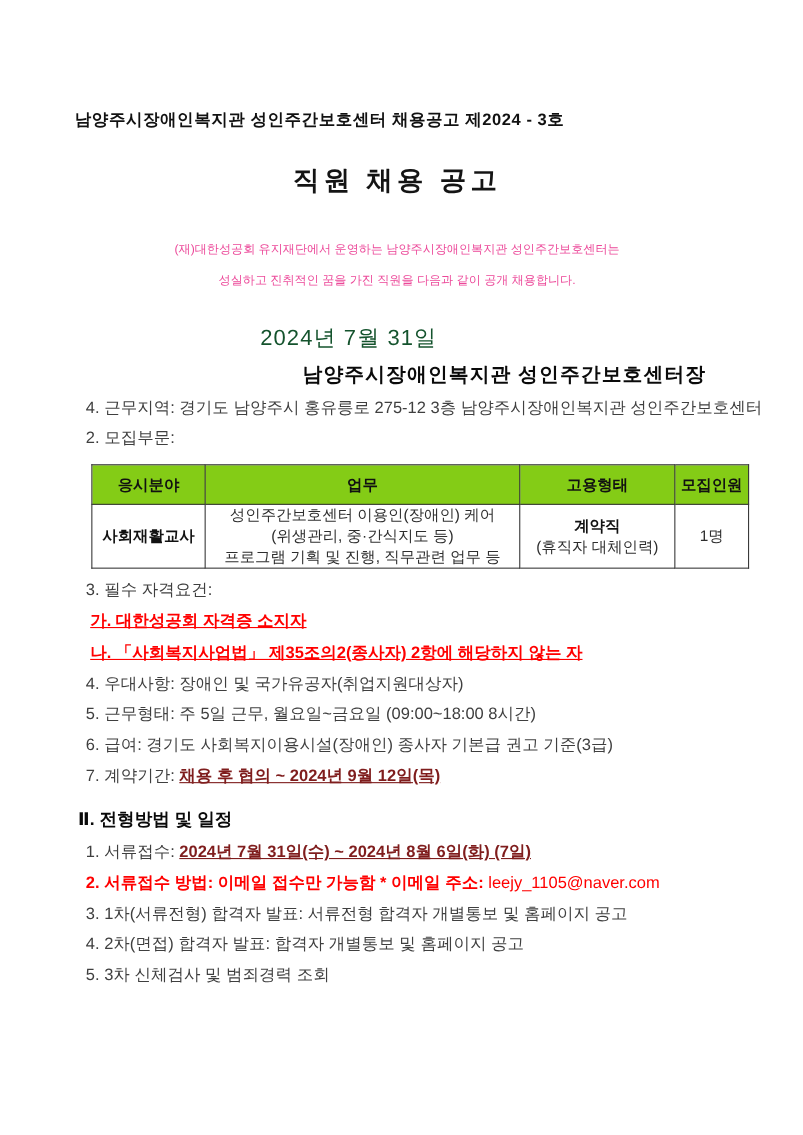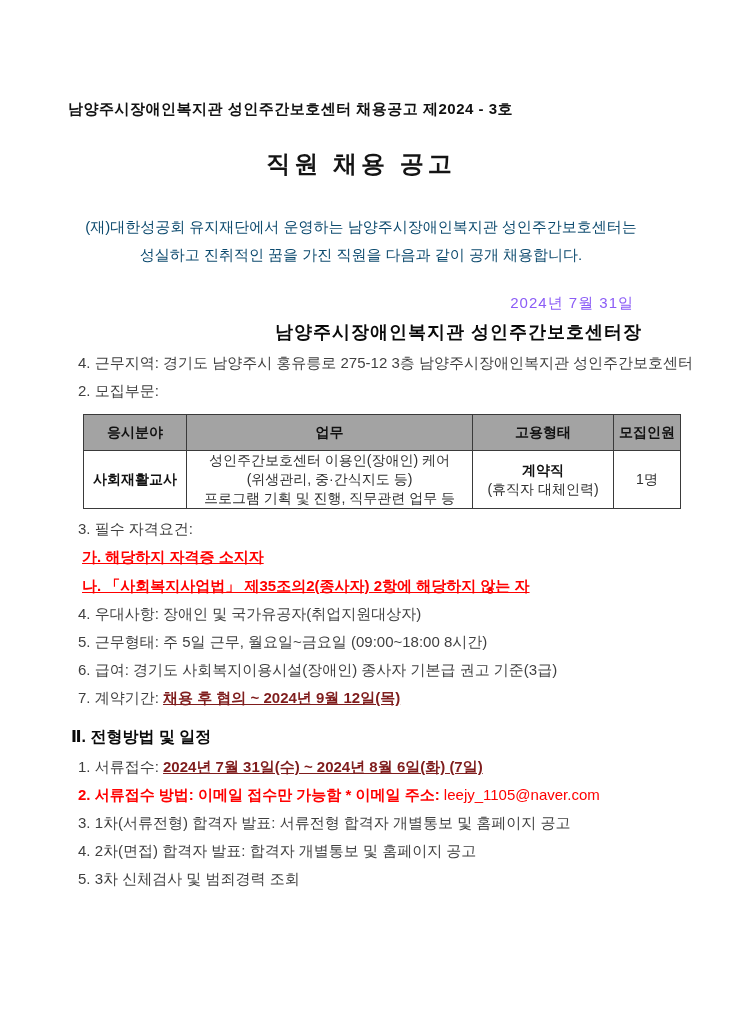--- a/index.html
+++ b/index.html
@@ -22,27 +22,27 @@
   }
   .doc-title {
     margin-top:29px;
     text-align:center;
     font-size:24px; font-weight:bold; color:#141414;
     letter-spacing:4px;
   }
   .intro {
     margin-top:33px;
     text-align:center;
-    font-size:15px; line-height:28px;
-    color:#0c4a6e;
+    font-size:11px; line-height:28px;
+    color:#ec4899;
   }
   .date-line {
     margin:25px 88px 0 0;
-    text-align:right;
-    font-size:15px; color:#8b5cf6;
+    text-align:center;
+    font-size:20px; color:#14532d;
     letter-spacing:1px;
   }
   .signature-line {
     margin:7px 80px 0 0;
     text-align:right;
     font-size:18px; font-weight:bold; color:#0a0a0a;
     letter-spacing:1px;
   }
   .sec-heading {
     margin:34px 60px 0 71px;
@@ -84,21 +84,21 @@
     font-size:14px;
     color:#2e2e2e;
     text-align:center;
   }
   table.recruit-table th, table.recruit-table td {
     border:1px solid #3a3a3a;
     padding:0 2px;
     vertical-align:middle;
   }
   table.recruit-table th {
-    background:#a3a3a3;
+    background:#84cc16;
     height:35px;
     font-size:14px; font-weight:bold; color:#111;
   }
   table.recruit-table td { height:57px; }
   .col-field { width:103px; }
   .col-duty  { width:286px; }
   .col-type  { width:141px; }
   .col-count { width:67px; }
   .cell-bold { font-weight:bold; color:#111; }
   .duty-line, .type-line { line-height:19px; }
@@ -152,21 +152,21 @@
           <td>
             <div class="type-line cell-bold">계약직</div>
             <div class="type-line">(휴직자 대체인력)</div>
           </td>
           <td>1명</td>
         </tr>
       </tbody>
     </table>
 
     <div class="item">3. 필수 자격요건:</div>
-    <div class="req-line">가. 해당하지 자격증 소지자</div>
+    <div class="req-line">가. 대한성공회 자격증 소지자</div>
     <div class="req-line">나. 「사회복지사업법」 제35조의2(종사자) 2항에 해당하지 않는 자</div>
     <div class="item">4. 우대사항: 장애인 및 국가유공자(취업지원대상자)</div>
     <div class="item">5. 근무형태: 주 5일 근무, 월요일~금요일 (09:00~18:00 8시간)</div>
     <div class="item">6. 급여: 경기도 사회복지이용시설(장애인) 종사자 기본급 권고 기준(3급)</div>
     <div class="item">
       <span>7. 계약기간: </span>
       <span class="blue-strong">채용 후 협의 ~ 2024년 9월 12일(목)</span>
     </div>
   </div>
 

